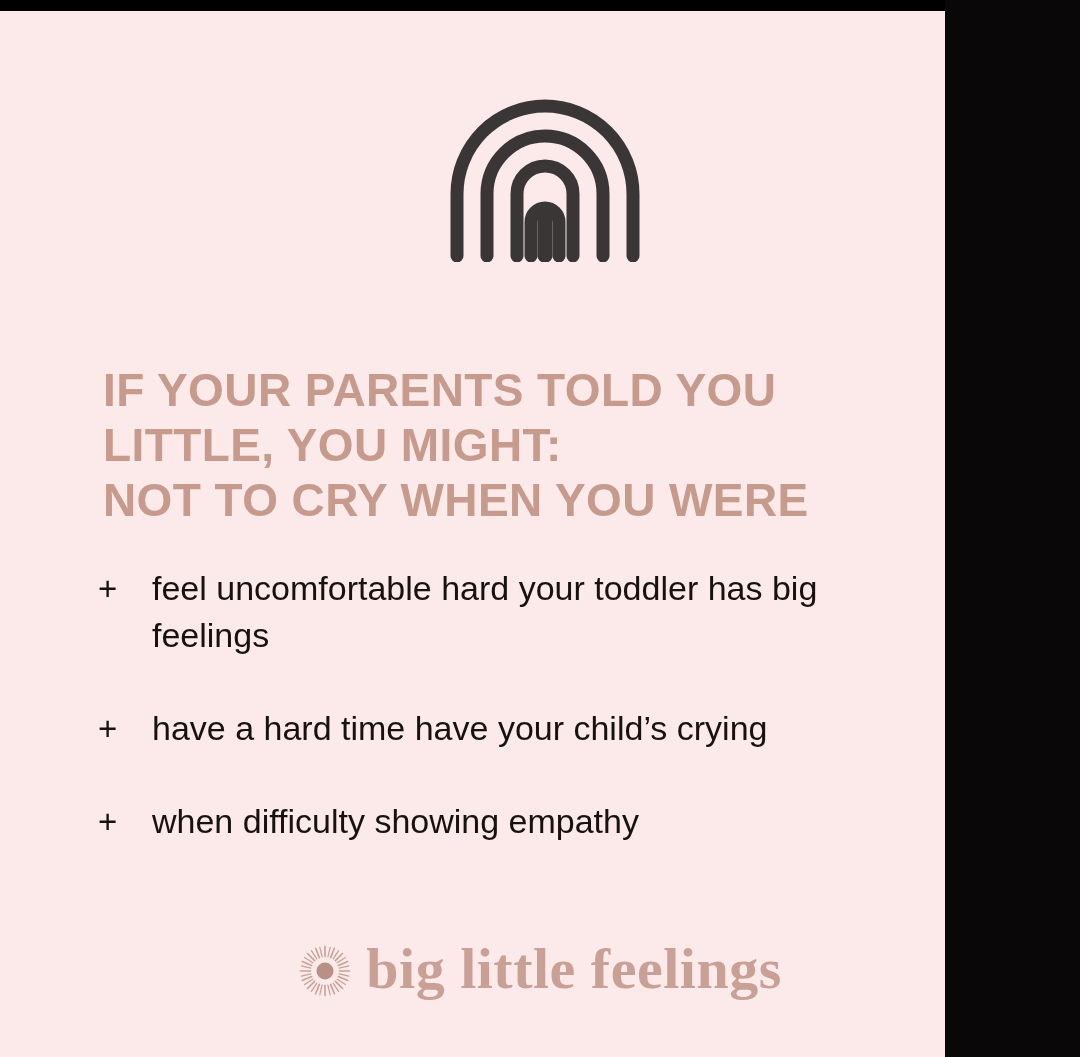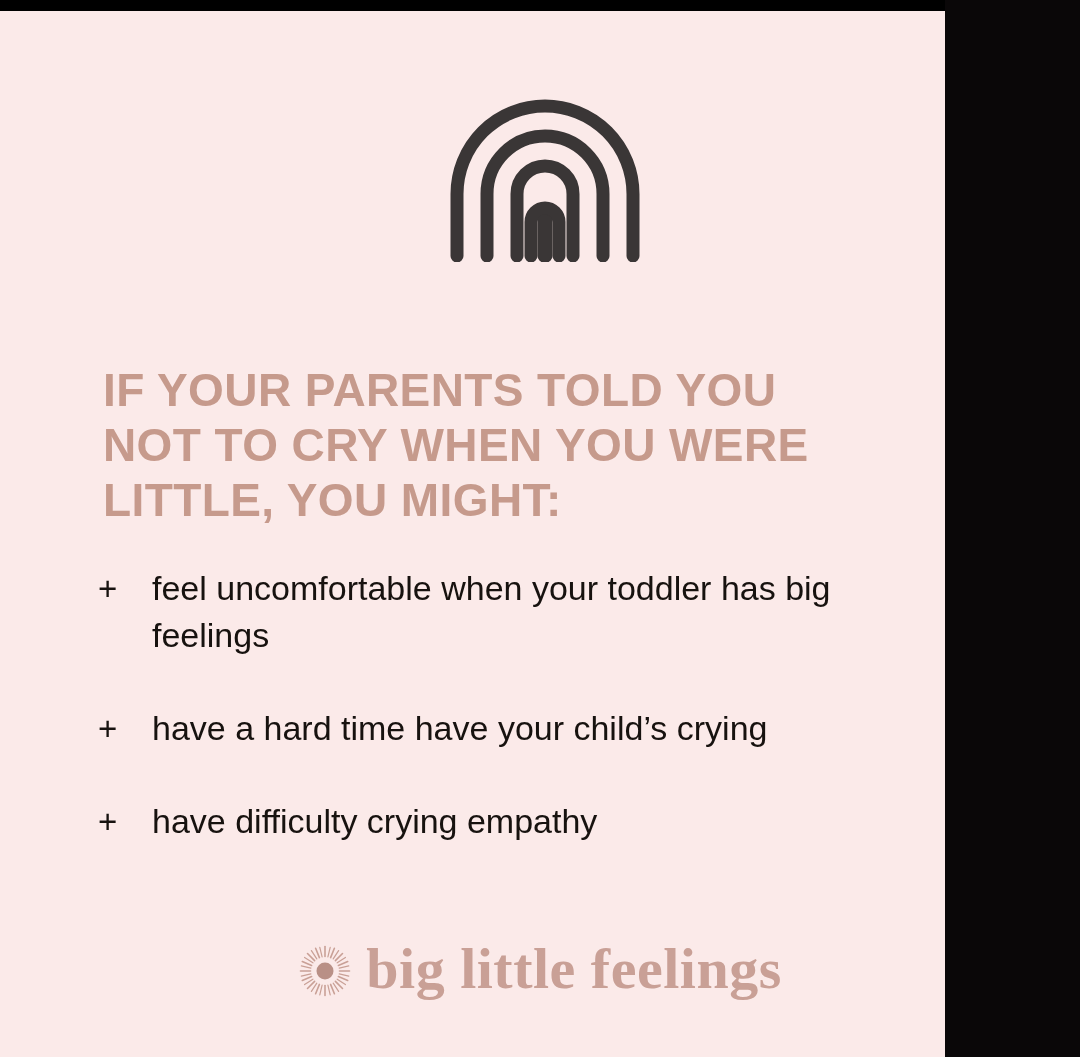--- a/index.html
+++ b/index.html
@@ -149,39 +149,39 @@
       </g>
       <g fill="none" stroke="#3a3636" stroke-width="13" stroke-linecap="round">
         <path d="M 100 162 L 100 124 A 14 14 0 0 1 100 124"></path>
       </g>
       <path d="M 86 162 L 86 128 A 14 14 0 0 1 114 128 L 114 162" fill="none" stroke="#3a3636" stroke-width="13" stroke-linecap="round"></path>
     </svg>
   </div>
 
   <h1 class="headline">
     <span class="hl-line">IF YOUR PARENTS TOLD YOU</span>
+    <span class="hl-line">LITTLE, YOU MIGHT:</span>
     <span class="hl-line">NOT TO CRY WHEN YOU WERE</span>
-    <span class="hl-line">LITTLE, YOU MIGHT:</span>
   </h1>
 
   <div class="bullet-list">
 
     <div class="bullet-item">
       <span class="bullet-plus">+</span>
-      <span class="bullet-text">feel uncomfortable when your toddler has big feelings</span>
+      <span class="bullet-text">feel uncomfortable hard your toddler has big feelings</span>
     </div>
 
     <div class="bullet-item">
       <span class="bullet-plus">+</span>
       <span class="bullet-text">have a hard time have your child’s crying</span>
     </div>
 
     <div class="bullet-item">
       <span class="bullet-plus">+</span>
-      <span class="bullet-text">have difficulty crying empathy</span>
+      <span class="bullet-text">when difficulty showing empathy</span>
     </div>
 
   </div>
 
   <div class="footer-brand">
     <span class="brand-sun">
       <svg viewBox="0 0 54 54" xmlns="http://www.w3.org/2000/svg" aria-hidden="true">
         <circle cx="27" cy="27" r="8.5" fill="#b99086"></circle>
         <g stroke="#c9a096" stroke-width="1.6" stroke-linecap="round">
           <line x1="27" y1="12.5" x2="27" y2="2.5"></line>

